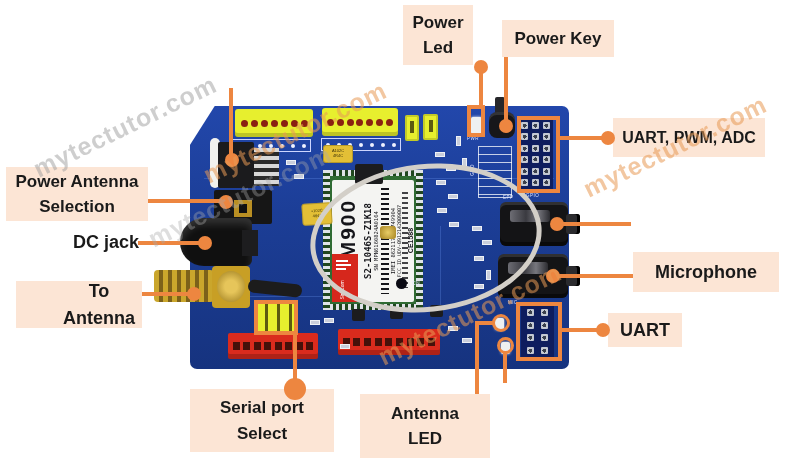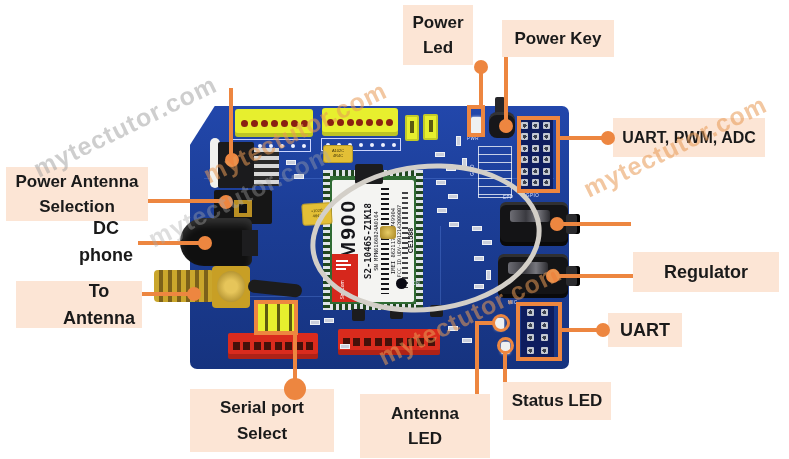--- a/index.html
+++ b/index.html
@@ -321,29 +321,28 @@
   <div class="adot" style="left:546px;top:269px;"></div>
   <div class="adot" style="left:596px;top:323px;"></div>
   <div class="adot big" style="left:284px;top:378px;"></div>
 
   <div class="lbl" style="left:403px;top:5px;width:70px;height:60px;">Power
 Led</div>
   <div class="lbl" style="left:502px;top:20px;width:112px;height:37px;">Power Key</div>
   <div class="lbl" style="left:613px;top:118px;width:152px;height:39px;font-size:16px;">UART, PWM, ADC</div>
   <div class="lbl" style="left:6px;top:167px;width:142px;height:54px;">Power Antenna
 Selection</div>
-  <div class="lbl nobg" style="left:70px;top:229px;width:72px;height:26px;font-size:18px;">DC phone</div>
+  <div class="lbl nobg" style="left:70px;top:229px;width:72px;height:26px;font-size:18px;">DC jack</div>
   <div class="lbl" style="left:16px;top:281px;width:126px;height:47px;font-size:18px;padding-left:40px;">To Antenna</div>
-  <div class="lbl" style="left:633px;top:252px;width:146px;height:40px;font-size:18px;">Regulator</div>
+  <div class="lbl" style="left:633px;top:252px;width:146px;height:40px;font-size:18px;">Microphone</div>
   <div class="lbl" style="left:608px;top:313px;width:74px;height:34px;font-size:18px;">UART</div>
   <div class="lbl" style="left:190px;top:389px;width:144px;height:63px;">Serial port
 Select</div>
   <div class="lbl" style="left:360px;top:394px;width:130px;height:64px;">Antenna
 LED</div>
-  <div class="lbl" style="left:503px;top:382px;width:108px;height:38px;">Status LED</div>
 
   <div class="wm gray" style="left:25px;top:112px;">mytectutor.com</div>
   <div class="wm orange" style="left:195px;top:118px;">mytectutor.com</div>
   <div class="wm gray2" style="left:140px;top:182px;">mytectutor.com</div>
   <div class="wm orange" style="left:575px;top:132px;">mytectutor.com</div>
   <div class="wm orange" style="left:370px;top:300px;">mytectutor.com</div>
 
 </div>
 
 </body></html>

